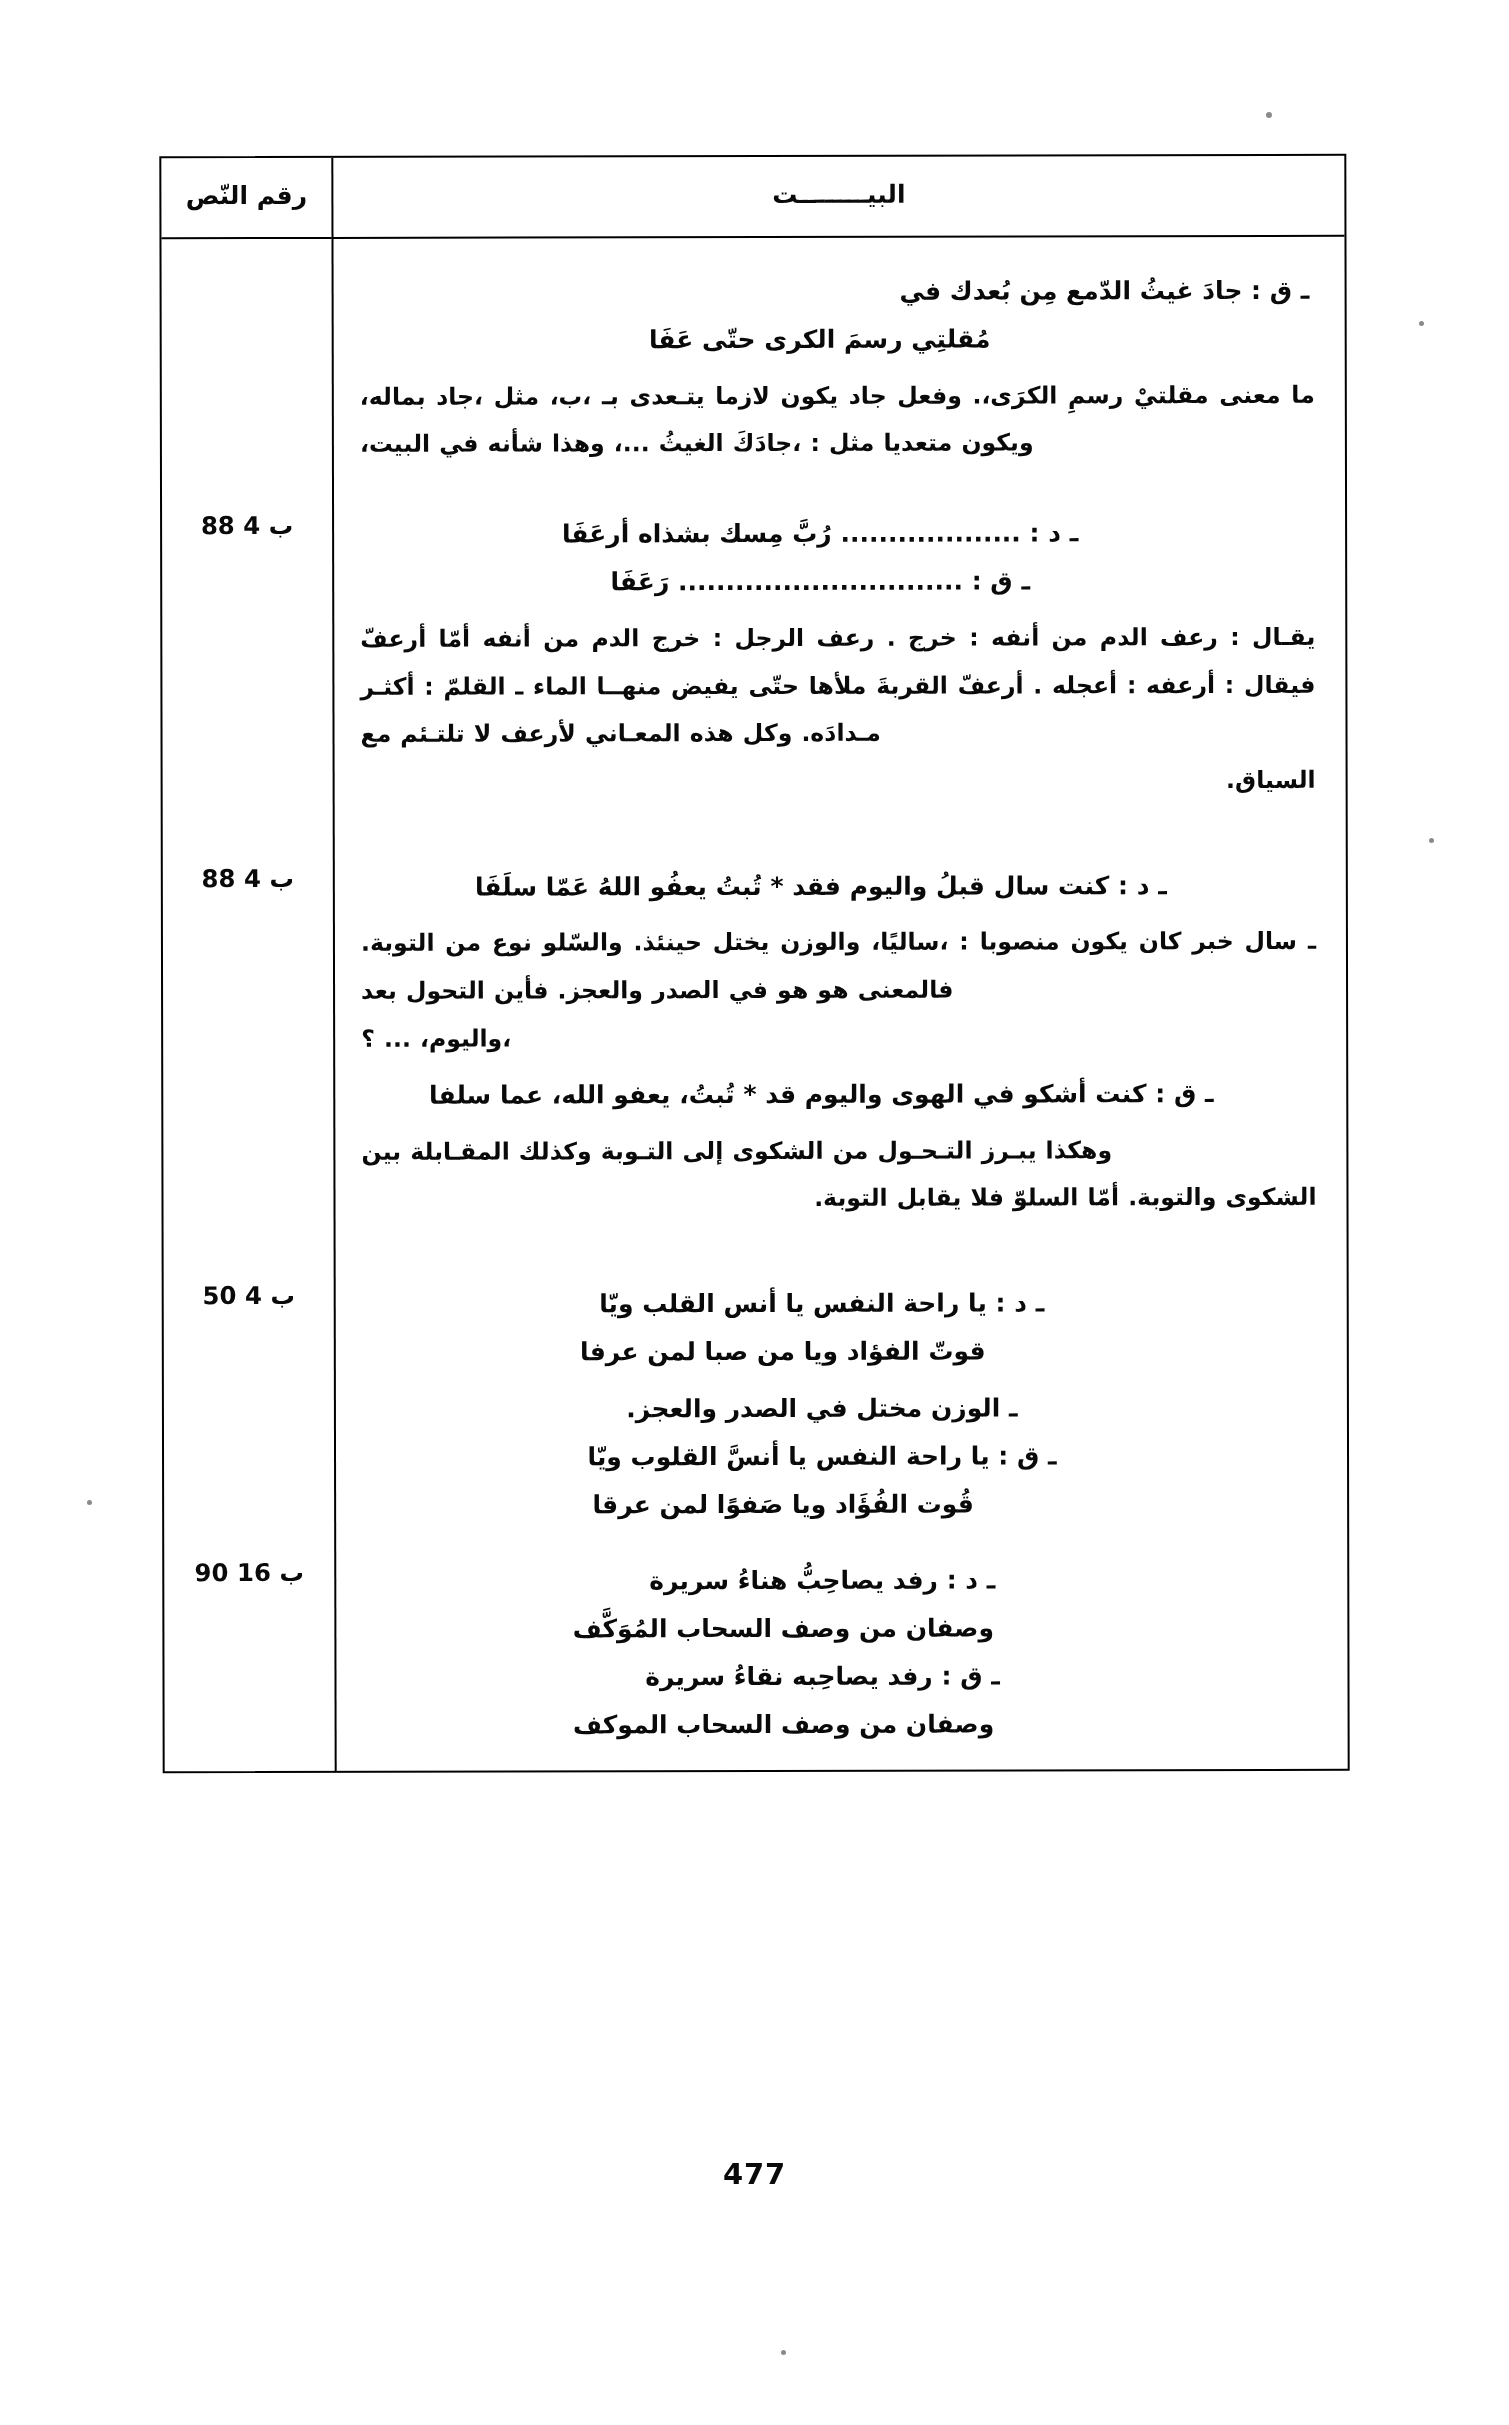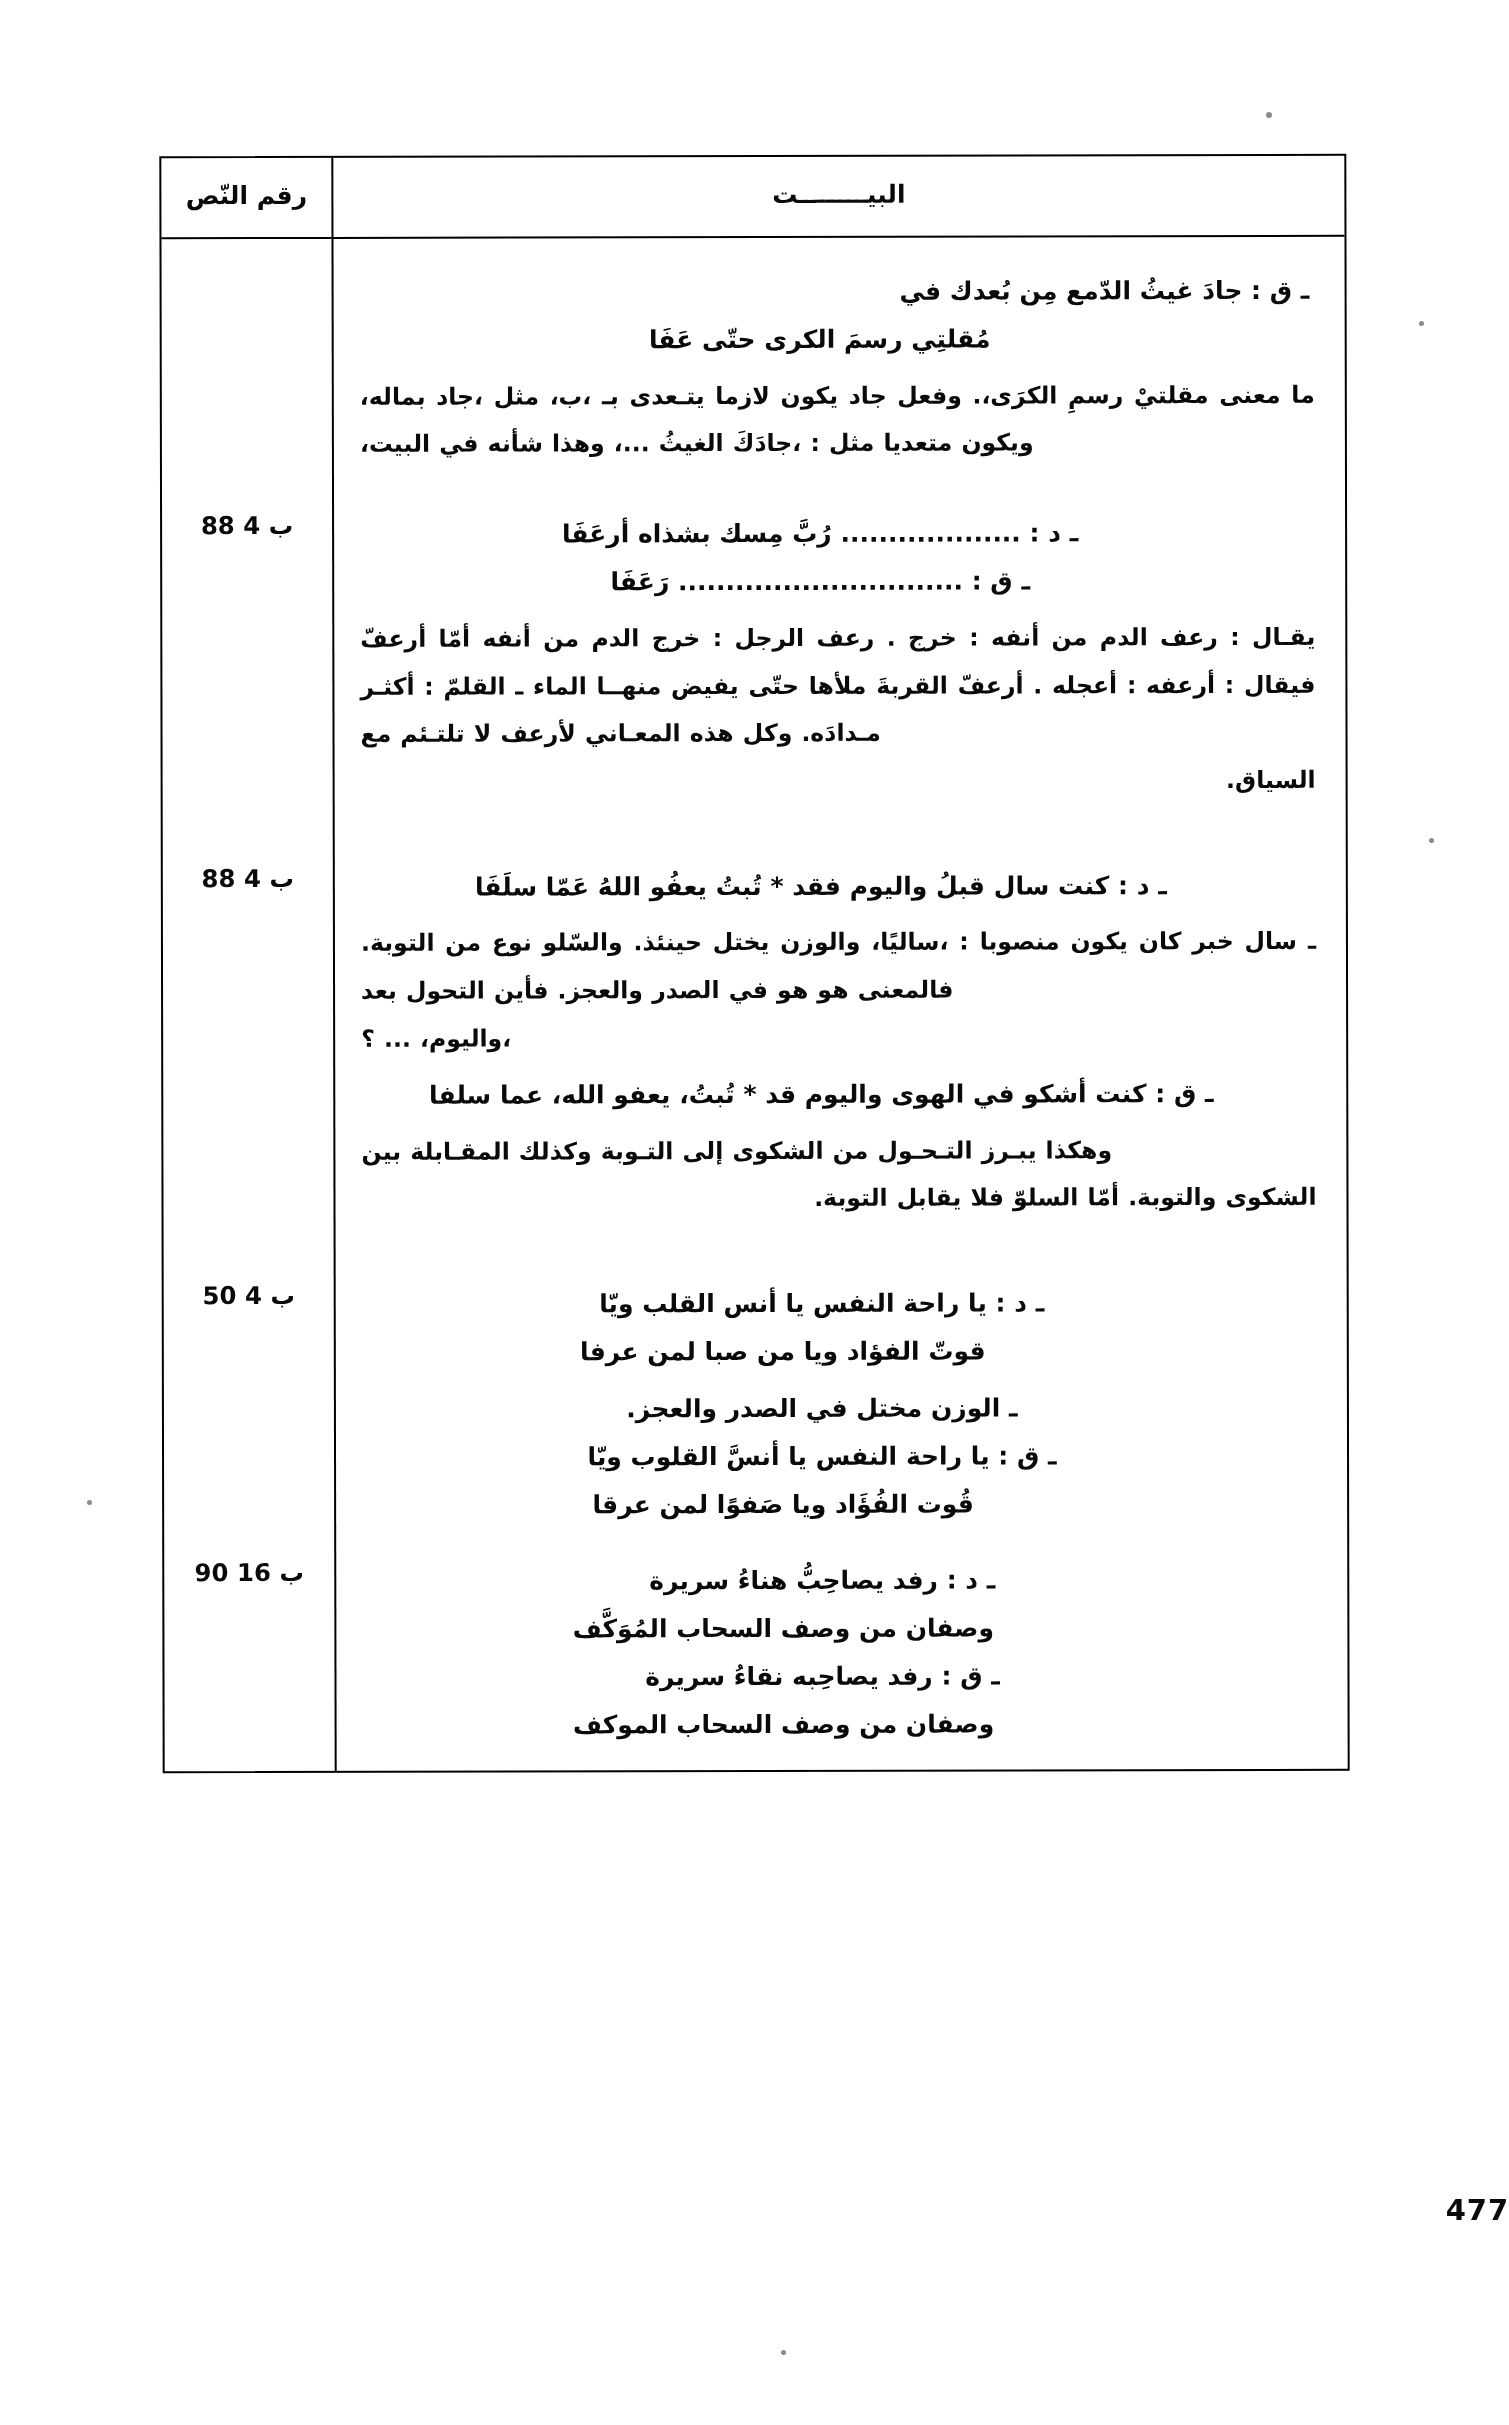--- a/index.html
+++ b/index.html
@@ -109,25 +109,24 @@
   .sp-s  { height: 8.7px; }
   .sp-m  { height: 23px; }
   .sp-l  { height: 38px; }
 
   
   #folio {
     position: absolute;
     top: 2157px;
     left: 0;
     right: 0;
-    text-align: right;
+    text-align: center;
     font-size: 29px;
     font-weight: 700;
     letter-spacing: 0.9px;
-    margin-top: 36px;
   }
 
   
   .ltr { direction: ltr; unicode-bidi: embed; display: inline-block; }
 </style>
 </head>
 <body>
 
 <div id="page">
 

